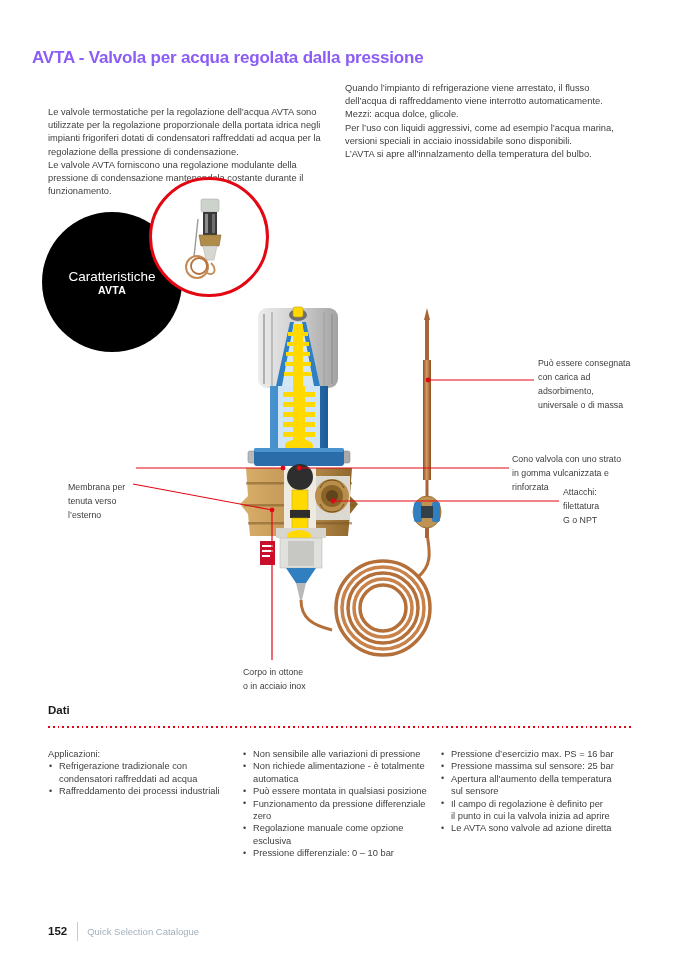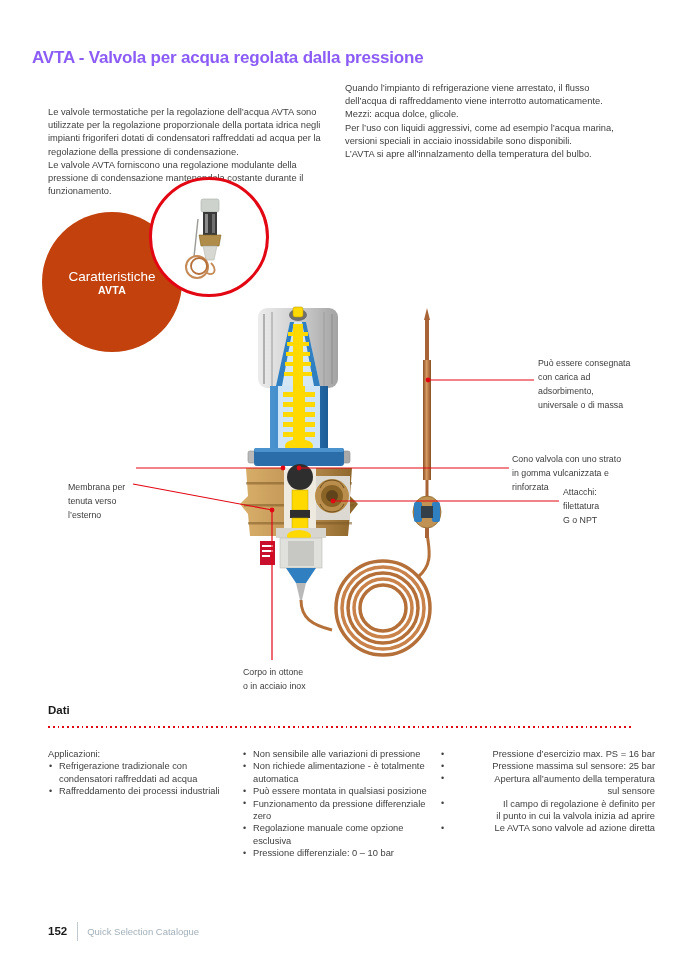--- a/index.html
+++ b/index.html
@@ -16,21 +16,21 @@
   .intro{
     top:82px;font-size:9.3px;line-height:13.2px;color:#404040;
     white-space:pre-line;
   }
   .intro-left{left:48px;width:300px;margin-top:24px;}
   .intro-right{left:345px;width:300px;}
 
   
   .badge{
     left:42px;top:212px;width:140px;height:140px;border-radius:50%;
-    background:#c2410c;color:#ffffff;display:flex;flex-direction:column;
+    background:#000000;color:#ffffff;display:flex;flex-direction:column;
     align-items:center;justify-content:center;text-align:center;z-index:2;
   }
   .badge-line1{font-size:13.5px;line-height:15px;}
   .badge-line2{font-size:10.5px;font-weight:700;letter-spacing:0.3px;}
 
   
   .photo-circle{
     left:149px;top:177px;width:114px;height:114px;border-radius:50%;
     background:#ffffff;border:3px solid #e30613;z-index:3;
     display:flex;align-items:center;justify-content:center;
@@ -50,21 +50,21 @@
 
   .dati-heading{left:48px;top:704px;margin:0;font-size:11.5px;font-weight:700;color:#1a1a1a;}
   .dati-divider{
     left:48px;top:726px;width:584px;height:2px;
     background:repeating-linear-gradient(to right,#e30613 0 1.8px,transparent 1.8px 4.8px);
   }
 
   .col{top:748px;font-size:9.3px;line-height:12.4px;color:#404040;}
   .col1{left:48px;width:190px;}
   .col2{left:242px;width:215px;}
-  .col3{left:440px;width:215px;text-align:right;}
+  .col3{left:440px;width:215px;}
   .col ul{list-style:none;margin:0;padding:0;}
   .col li{position:relative;padding-left:11px;white-space:pre-line;}
   .col li::before{content:"\2022";position:absolute;left:1px;top:-0.5px;font-size:9px;color:#404040;}
   .apps-label{margin:0 0 0 0;}
 
   .footer{left:48px;top:920px;height:22px;display:flex;align-items:center;z-index:2;}
   .footer .pg{font-size:11.5px;font-weight:700;color:#1a1a1a;}
   .footer .fdiv{display:inline-block;width:1px;height:19px;background:#c3cbd1;margin:0 9px 0 10px;}
   .footer .cat{font-size:9.5px;color:#a3b0ba;}
 </style>

